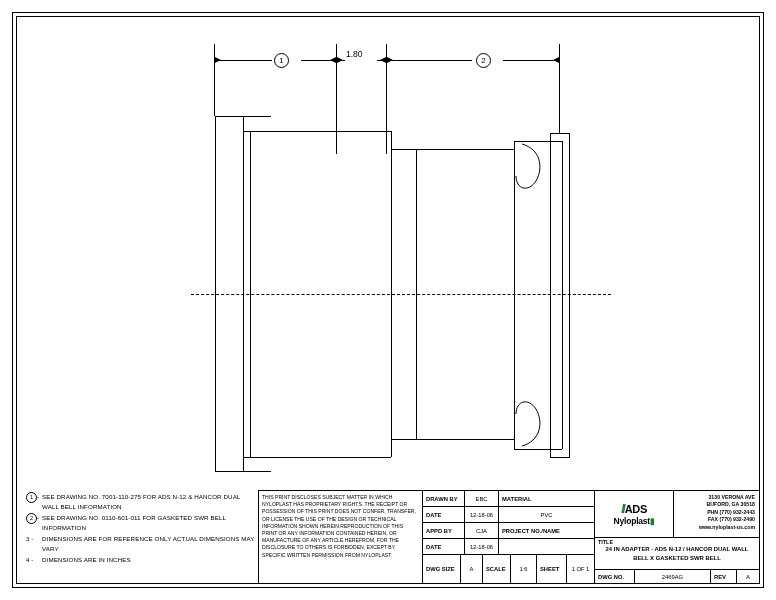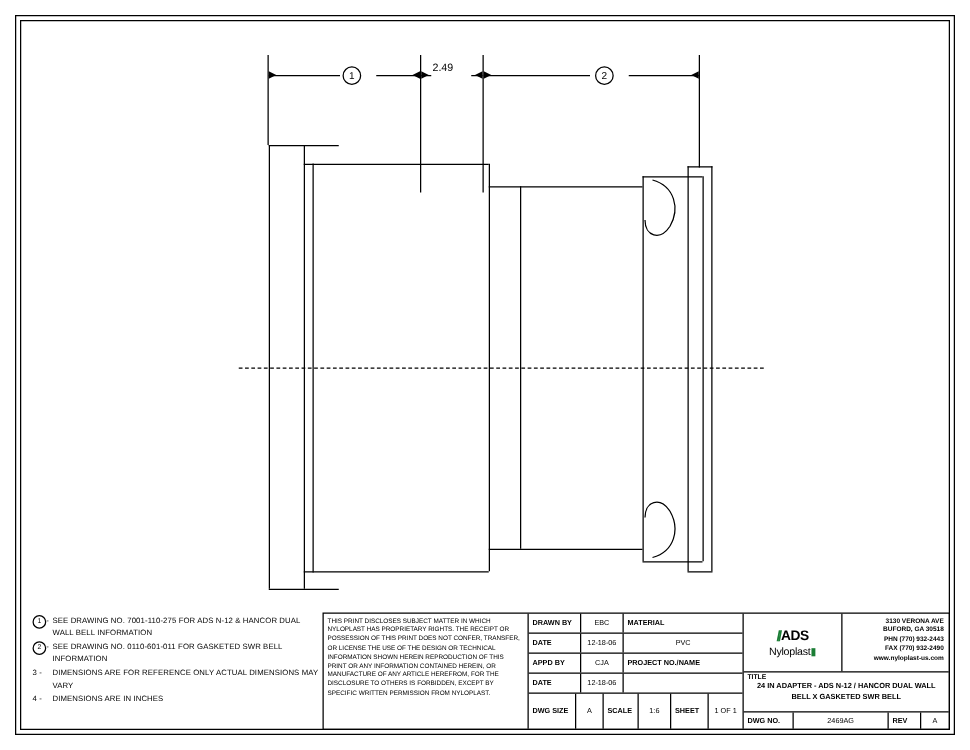--- a/index.html
+++ b/index.html
@@ -205,21 +205,21 @@
   }
   .ads-slash {
     color: #1a7d34;
     font-weight: bold;
     font-size: 12px;
     margin-right: 1px;
     letter-spacing: -2px;
   }
   .nylo {
     font-size: 8.5px;
-    font-weight: normal;
+    font-weight: bold;
     letter-spacing: -0.2px;
   }
   .nylo .dot { color: #1a7d34; }
   .addr {
     flex: 1;
     text-align: right;
     padding: 3px 4px 0 0;
     font-size: 5.2px;
     line-height: 7.4px;
     font-weight: bold;
@@ -267,21 +267,21 @@
     <div class="ln h1" style="left:199px; top:44px; width:57px;"></div>
     <div class="ln h1" style="left:285px; top:44px; width:35px;"></div>
     <div class="arrow-r" style="left:199px; top:41px;"></div>
     <div class="arrow-l" style="left:314px; top:41px;"></div>
     <div class="bubble" style="left:258px; top:37px;">1</div>
 
     <div class="ln h1" style="left:321px; top:44px; width:8px;"></div>
     <div class="ln h1" style="left:361px; top:44px; width:9px;"></div>
     <div class="arrow-r" style="left:321px; top:41px;"></div>
     <div class="arrow-l" style="left:364px; top:41px;"></div>
-    <div class="dimtext" style="left:328px; top:33px;">2.49</div>
+    <div class="dimtext" style="left:328px; top:33px;">1.80</div>
 
     <div class="ln h1" style="left:371px; top:44px; width:85px;"></div>
     <div class="ln h1" style="left:487px; top:44px; width:56px;"></div>
     <div class="arrow-r" style="left:371px; top:41px;"></div>
     <div class="arrow-l" style="left:537px; top:41px;"></div>
     <div class="bubble" style="left:460px; top:37px;">2</div>
 
     <div class="ln v1" style="left:199px; top:100px; height:355px;"></div>
     <div class="ln h1" style="left:199px; top:100px; width:56px;"></div>
     <div class="ln h1" style="left:199px; top:455px; width:56px;"></div>

